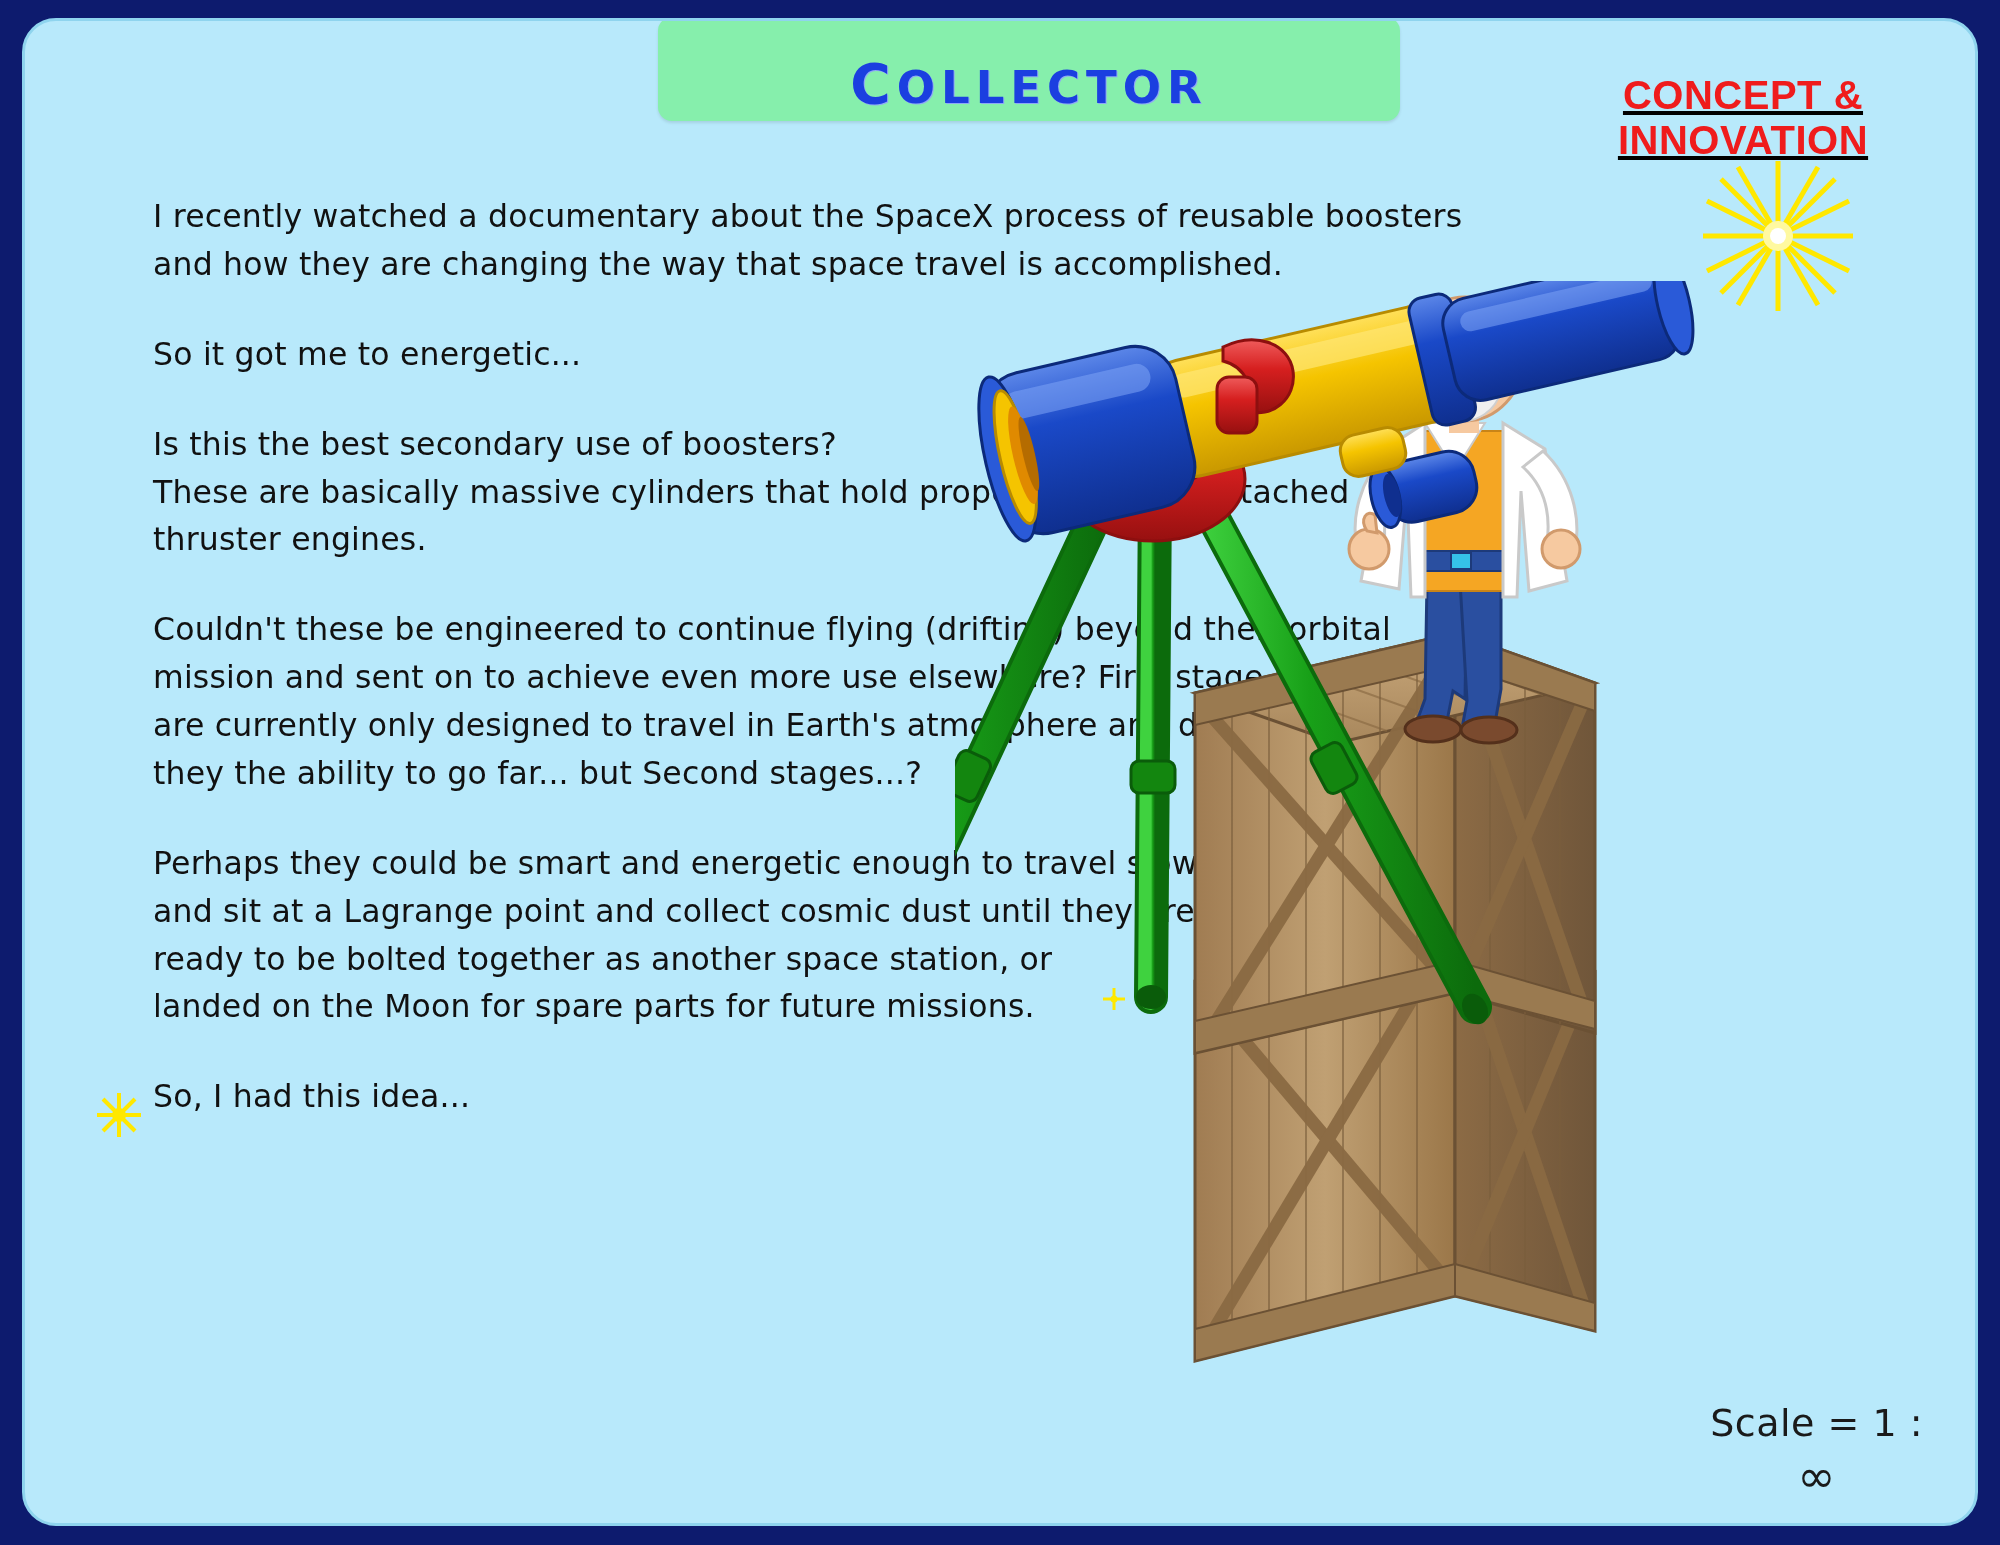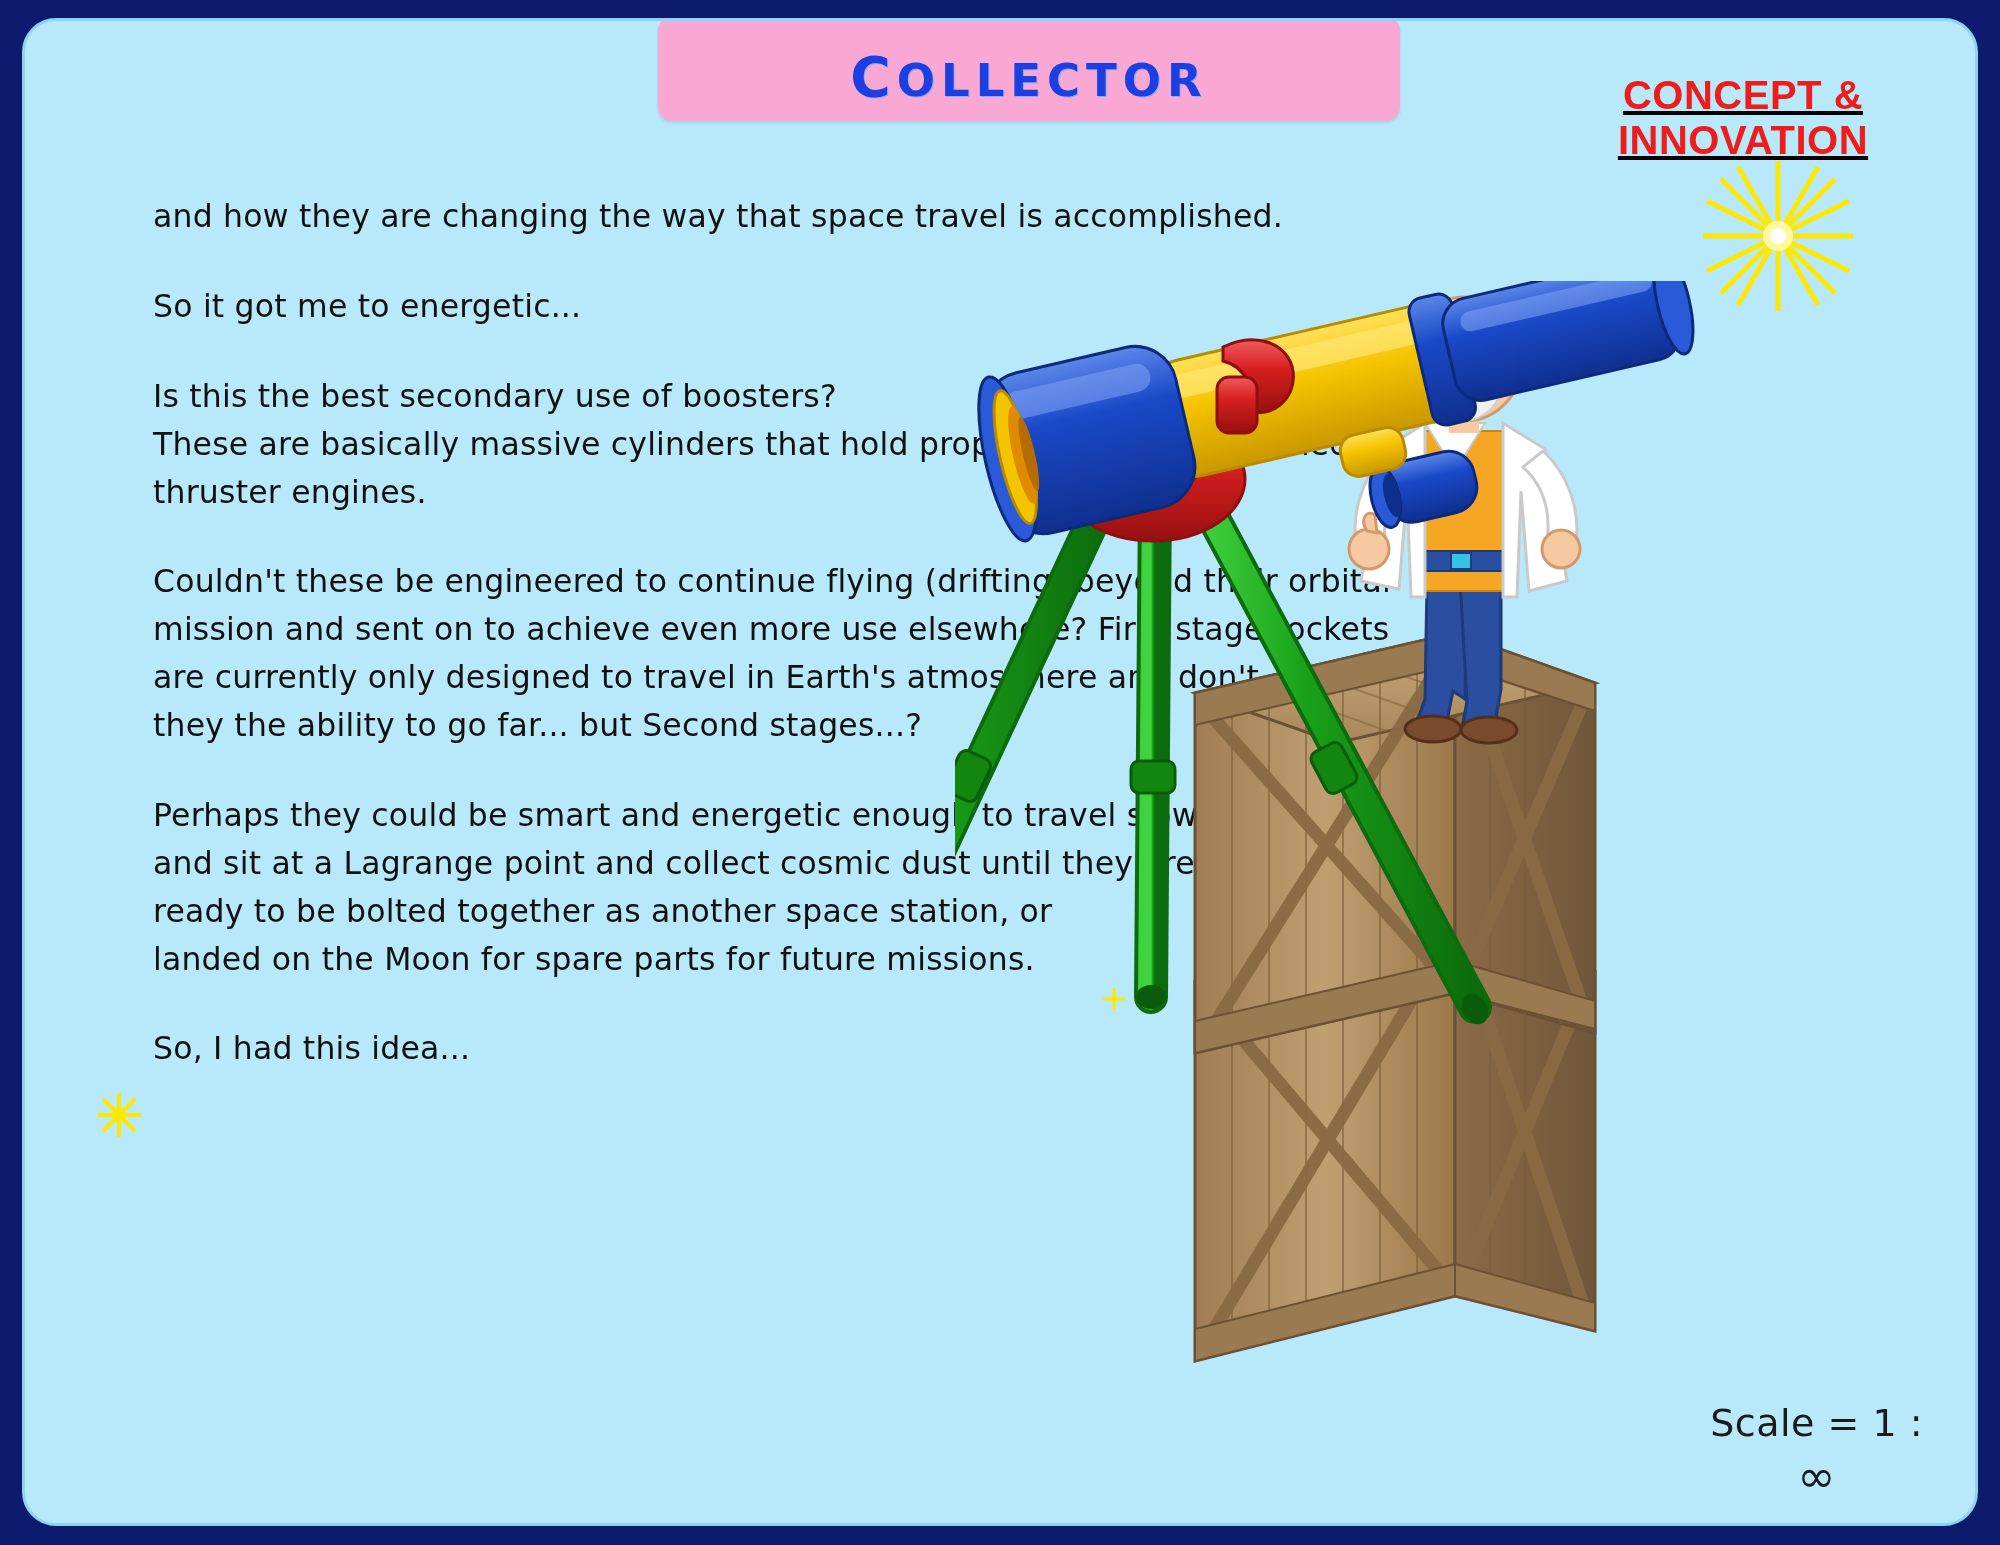--- a/index.html
+++ b/index.html
@@ -35,25 +35,25 @@
     overflow: hidden;
   }
 
   
   #title-tab {
     position: absolute;
     left: 633px;
     top: -4px;
     width: 742px;
     height: 104px;
-    background: #f9a8d4;
+    background: #86efac;
     border-radius: 14px;
     box-shadow: 0 2px 3px rgba(0,0,0,0.10);
     display: flex;
-    align-items: center;
+    align-items: flex-end;
     justify-content: center;
     box-sizing: border-box;
   }
   #title-text {
     font-family: "DejaVu Sans", sans-serif;
     font-size: 64px;
     font-weight: bold;
     letter-spacing: 6px;
     color: #1b3fe0;
     text-shadow: 1px 1px 0 #8fa9f5;
@@ -171,20 +171,21 @@
         <line x1="125" y1="6" x2="45" y2="144"></line>
         <line x1="14" y1="40" x2="156" y2="110"></line>
         <line x1="156" y1="40" x2="14" y2="110"></line>
       </g>
       <circle cx="85" cy="75" r="15" fill="#fff9a0"></circle>
       <circle cx="85" cy="75" r="8" fill="#ffffff"></circle>
     </svg>
 
     <div id="body-text">
       <p class="para">
+        <span class="ln">I recently watched a documentary about the SpaceX process of reusable boosters</span>
         <span class="ln">and how they are changing the way that space travel is accomplished.</span>
       </p>
       <p class="para">
         <span class="ln">So it got me to energetic...</span>
       </p>
       <p class="para">
         <span class="ln">Is this the best secondary use of boosters?</span>
         <span class="ln">These are basically massive cylinders that hold propellant for the attached</span>
         <span class="ln">thruster engines.</span>
       </p>

